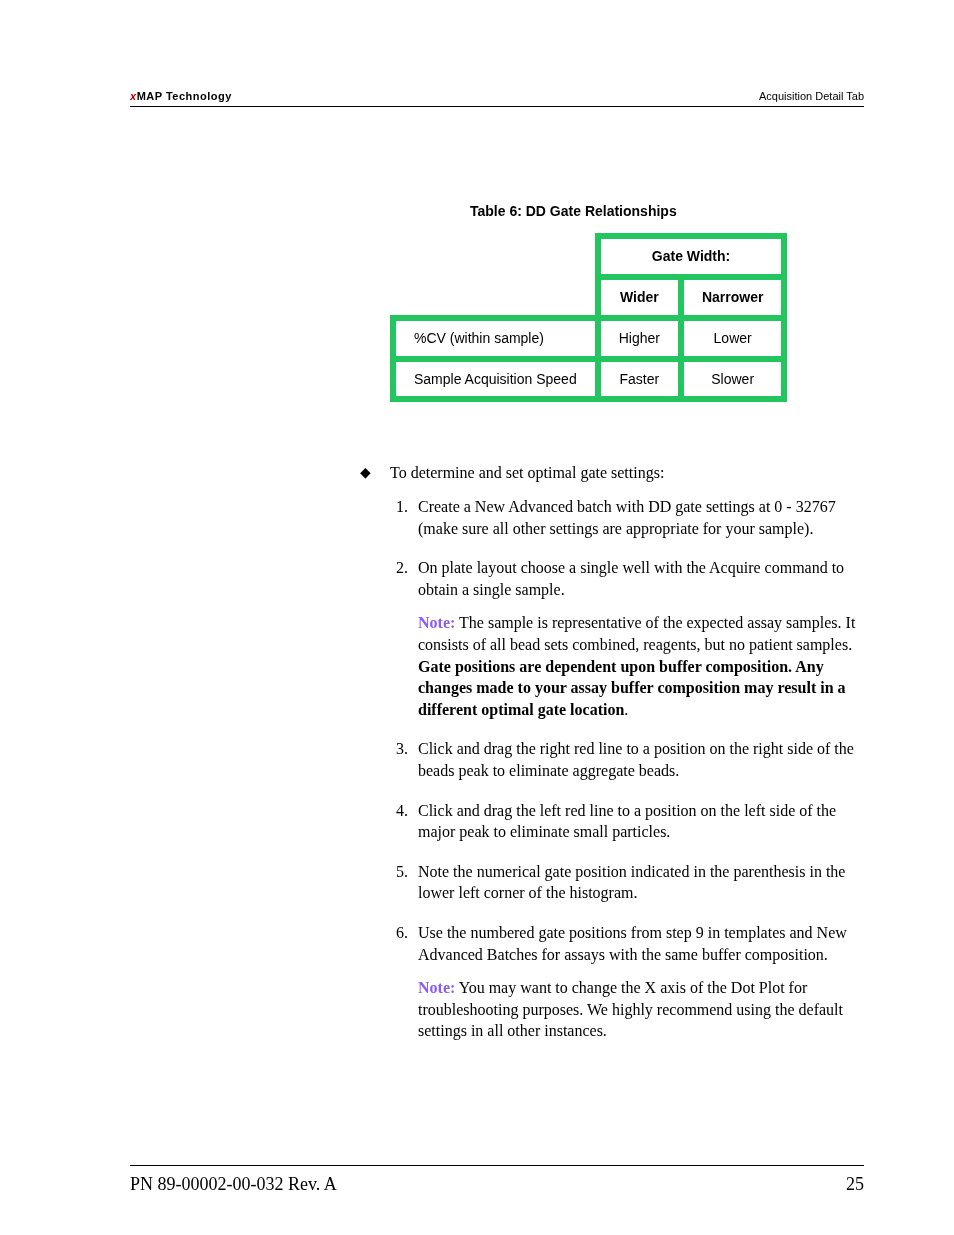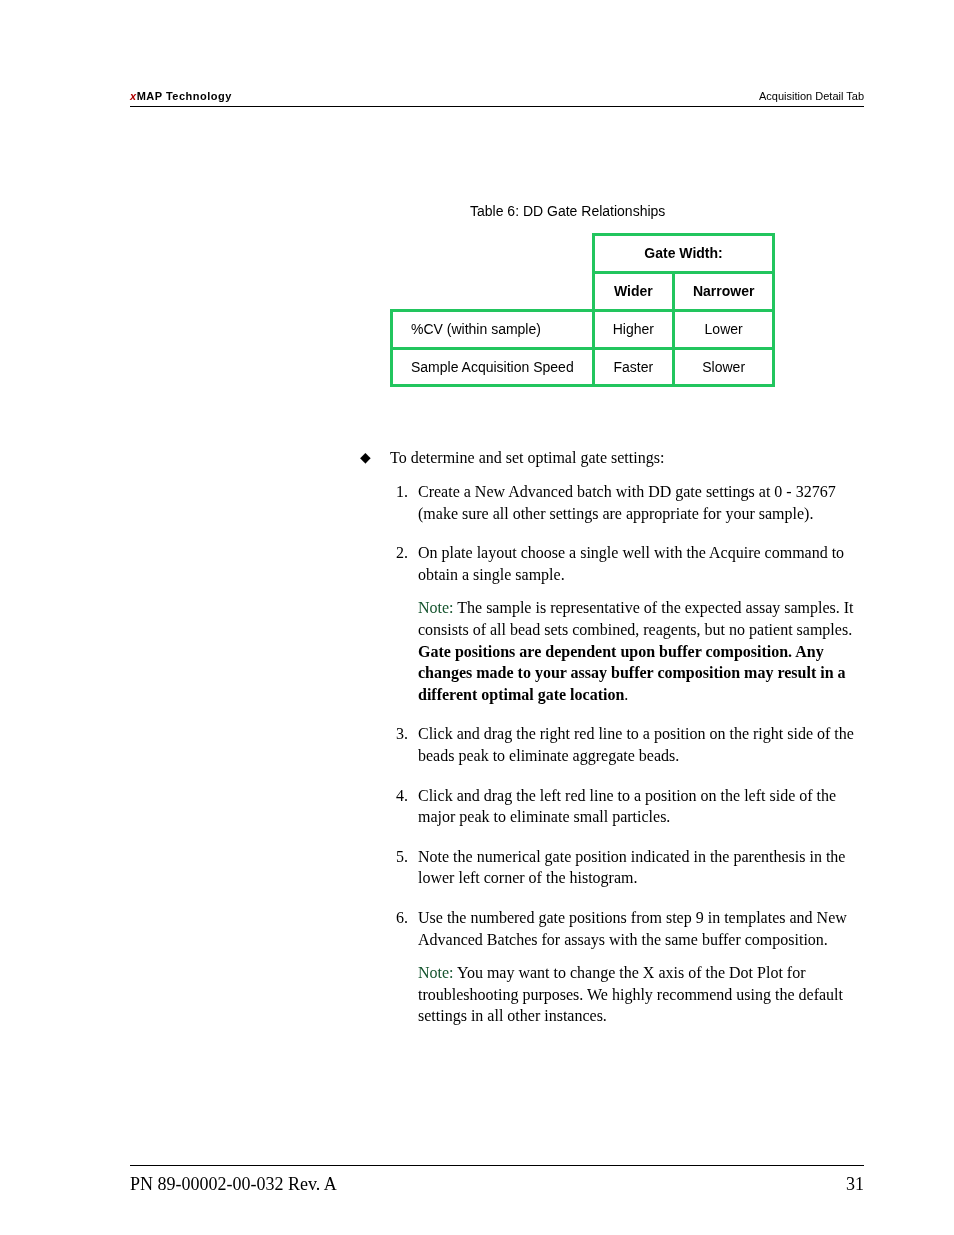--- a/index.html
+++ b/index.html
@@ -2,31 +2,31 @@
 <html><head>
 <meta charset="utf-8">
 <style>
   body{margin:0;background:#fff;font-family:"Times New Roman",Times,serif;color:#000;}
   .page{width:954px;height:1235px;position:relative;box-sizing:border-box;padding:90px 90px 60px 130px;}
   .hdr{display:flex;justify-content:space-between;align-items:baseline;font-family:Helvetica,Arial,sans-serif;font-size:11px;}
   .hdrL .x{font-style:italic;font-weight:bold;color:#b00000}
   .hdrL{font-weight:bold;letter-spacing:.5px}
   .rule{border:0;border-top:1px solid #000;margin:4px 0 0}
   .content{margin-left:260px;margin-top:95px;font-size:16px;line-height:1.35}
-  .tcap{font-family:Helvetica,Arial,sans-serif;font-weight:normal;font-size:14px;margin-bottom:12px;margin-left:80px}
+  .tcap{font-family:Helvetica,Arial,sans-serif;font-weight:bold;font-size:14px;margin-bottom:12px;margin-left:80px}
   table.dd{border-collapse:collapse;font-family:Helvetica,Arial,sans-serif;font-size:14px;margin-bottom:60px}
   table.dd th,table.dd td{padding:8px 18px;text-align:center}
   table.dd .rowhdr{font-weight:normal;text-align:left;white-space:nowrap}
-  table.dd td.bord,table.dd th.bord{border:3px solid #22c55e}
+  table.dd td.bord,table.dd th.bord{border:6px solid #22c55e}
   table.dd th.nobord{border:none;font-weight:normal}
   .intro{position:relative;margin:0 0 12px -30px;padding-left:30px}
   .intro::before{content:"\25C6";position:absolute;left:0;top:2px;font-size:14px}
   ol.steps{padding-left:22px;margin:0}
   ol.steps>li{padding-left:6px;margin:0 0 18px}
-  .note{color:#14532d;font-weight:normal}
+  .note{color:#8b5cf6;font-weight:bold}
   .subnote{margin:12px 0 0}
   .boldinline{font-weight:bold}
   .ftr{position:absolute;left:130px;right:90px;bottom:40px;font-size:18px;font-family:"Times New Roman",serif}
   .ftr hr{border:0;border-top:1px solid #000;margin:0 0 8px}
   .ftrrow{display:flex;justify-content:space-between}
 </style>
 </head>
 <body>
 
 <div class="page">
@@ -75,16 +75,16 @@
       <li><span>Use the numbered gate positions from step 9 in templates and New Advanced Batches for assays with the same buffer composition.</span>
         <div class="subnote"><span class="note">Note:</span><span> You may want to change the X axis of the Dot Plot for troubleshooting purposes. We highly recommend using the default settings in all other instances.</span></div>
       </li>
     </ol>
   </div>
 
   <div class="ftr">
     <hr>
     <div class="ftrrow">
       <span>PN 89-00002-00-032 Rev. A</span>
-      <span>31</span>
+      <span>25</span>
     </div>
   </div>
 </div>
 
 </body></html>

